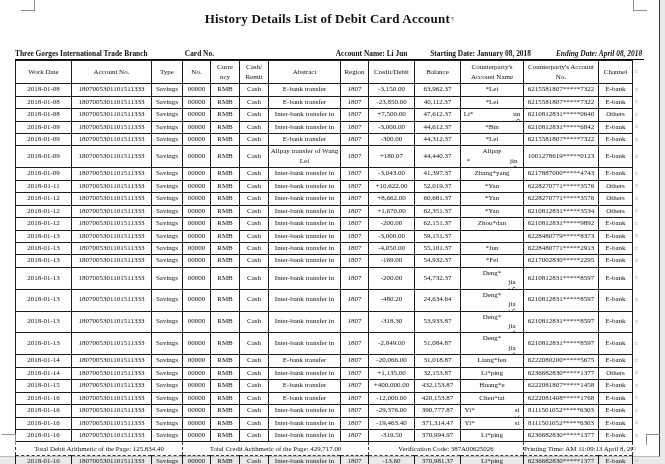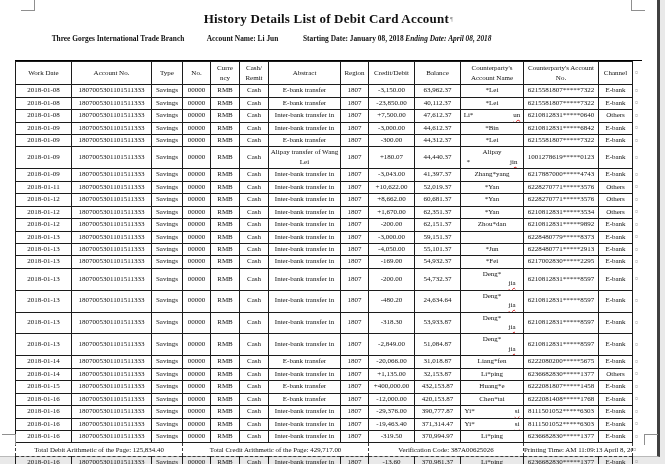--- a/index.html
+++ b/index.html
@@ -7,21 +7,21 @@
   body {
     background: #e9e9e9;
     font-family: "Liberation Serif", "DejaVu Serif", serif;
     position: relative;
     color: #111;
   }
   .page {
     position: absolute; left: 0; top: 0;
     width: 660px; height: 457px;
     background: #fff;
-    border-right: 3px solid #404040;
+    border-right: 1px solid #404040;
     border-bottom: 1px solid #b9b9b9;
     padding: 4px 15px 0 15px;
   }
   
   .cm { position: absolute; width: 14px; height: 11px; }
   .cm.tl { left: 21px; top: 0; border-right: 1px solid #8f8f8f; border-bottom: 1px solid #8f8f8f; }
   .cm.tr { right: 12px; top: 0; border-left: 1px solid #8f8f8f; border-bottom: 1px solid #8f8f8f; }
   .cm.bl { left: 2px;  top: 434px; border-right: 1px solid #8f8f8f; border-top: 1px solid #8f8f8f; }
   .cm.br { right: -1px; top: 434px; border-left: 1px solid #8f8f8f; border-top: 1px solid #8f8f8f; }
 
@@ -32,25 +32,24 @@
     margin-top: 7px;
     letter-spacing: 0.2px;
     white-space: nowrap;
   }
   .title .endmark { font-size: 7px; color: #9a9a9a; font-weight: normal; vertical-align: 2px; margin-left: 1px; }
 
   .meta {
     display: flex;
     font-weight: bold;
     font-size: 7.4px;
-    margin-top: 7px;
+    margin-top: 22px;
     border-bottom: 1px solid #000;
-    padding-bottom: 17px;
+    padding-bottom: 1px;
     white-space: nowrap;
-    text-align: right;
   }
   .meta .m1 { width: 27%; }
   .meta .m2 { width: 24%; }
   .meta .m3 { width: 15%; }
   .meta .m4 { width: 20%; }
   .meta .m5 { width: 14%; font-style: italic; }
 
   table { border-collapse: collapse; table-layout: fixed; width: 629px; }
   th, td {
     border: 1px solid #1c1c1c;
@@ -95,20 +94,21 @@
   <div class="cm tr"></div>
   <div class="cm bl"></div>
   <div class="cm br"></div>
 
   <div class="title">
     <span>History Details List of Debit Card Account</span><span class="endmark">¶</span>
   </div>
 
   <div class="meta">
     <span class="m1">Three Gorges International Trade Branch</span>
+    <span class="m2">Card No.</span>
     <span class="m3">Account Name: Li Jun</span>
     <span class="m4">Starting Date: January 08, 2018</span>
     <span class="m5">Ending Date: April 08, 2018</span>
   </div>
 
   <table>
     <colgroup>
       <col style="width:56px">
         <col style="width:80px">
         <col style="width:31px">

